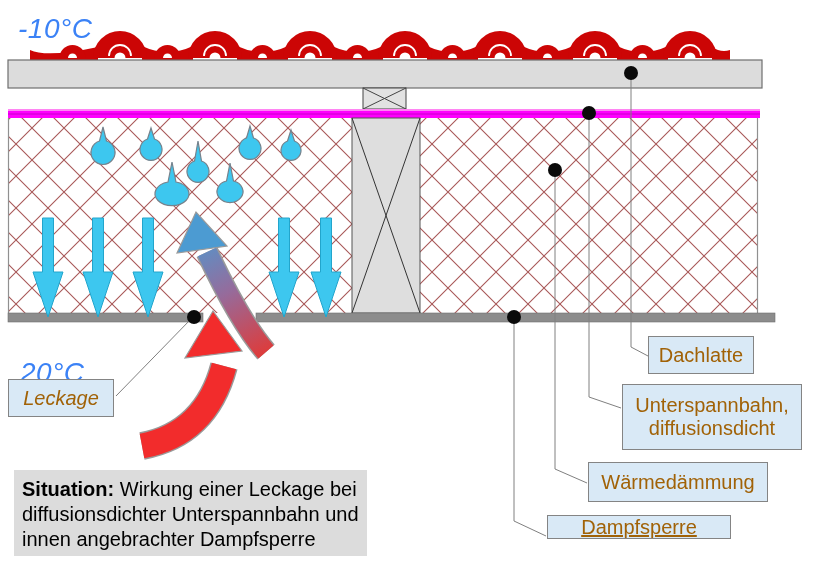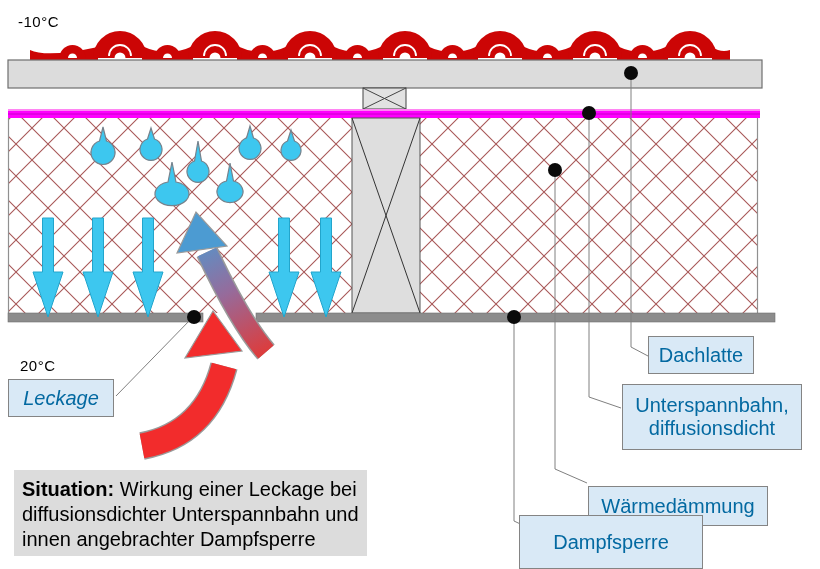--- a/index.html
+++ b/index.html
@@ -6,29 +6,30 @@
   #stage{
     position:relative;
     width:820px;height:569px;
     background:#ffffff;
     font-family:"Liberation Sans","DejaVu Sans",sans-serif;
     overflow:hidden;
   }
   #diagram-svg{position:absolute;left:0;top:0;}
   .temp{
     position:absolute;
-    font-size:15px;
-    color:#000000;
+    font-size:28px;
+    color:#3b82f6;
     letter-spacing:0.5px;
+    font-style:italic;
   }
   .callout{
     position:absolute;
     background:#d9e9f6;
     border:1px solid #848484;
-    color:#0369a1;
+    color:#a16207;
     font-size:20px;
     display:flex;
     align-items:center;
     justify-content:center;
     text-align:center;
     line-height:1.15;
     box-sizing:border-box;
     padding:2px 12px;
   }
   .caption-box{
@@ -197,20 +198,20 @@
       <circle cx="631" cy="73" r="7"></circle>
     </g>
   </svg>
 
   <div class="temp" style="left:18px;top:13px;">-10°C</div>
   <div class="temp" style="left:20px;top:333px;margin-top:24px;">20°C</div>
 
   <div class="callout" style="left:8px;top:379px;width:106px;height:38px;font-style:italic;">Leckage</div>
   <div class="callout" style="left:648px;top:336px;width:106px;height:38px;">Dachlatte</div>
   <div class="callout" style="left:622px;top:384px;width:180px;height:66px;">Unterspannbahn, diffusionsdicht</div>
-  <div class="callout" style="left:588px;top:486px;width:180px;height:40px;">Wärmedämmung</div>
-  <div class="callout" style="left:519px;top:515px;width:184px;height:54px;">Dampfsperre</div>
+  <div class="callout" style="left:588px;top:462px;width:180px;height:40px;">Wärmedämmung</div>
+  <div class="callout" style="left:547px;top:515px;width:184px;height:24px;text-decoration:underline;">Dampfsperre</div>
 
   <div class="caption-box">
     <b>Situation:</b><span> Wirkung einer Leckage bei diffusionsdichter Unterspannbahn und innen angebrachter Dampfsperre</span>
   </div>
 
 </div>
 
 </body></html>

